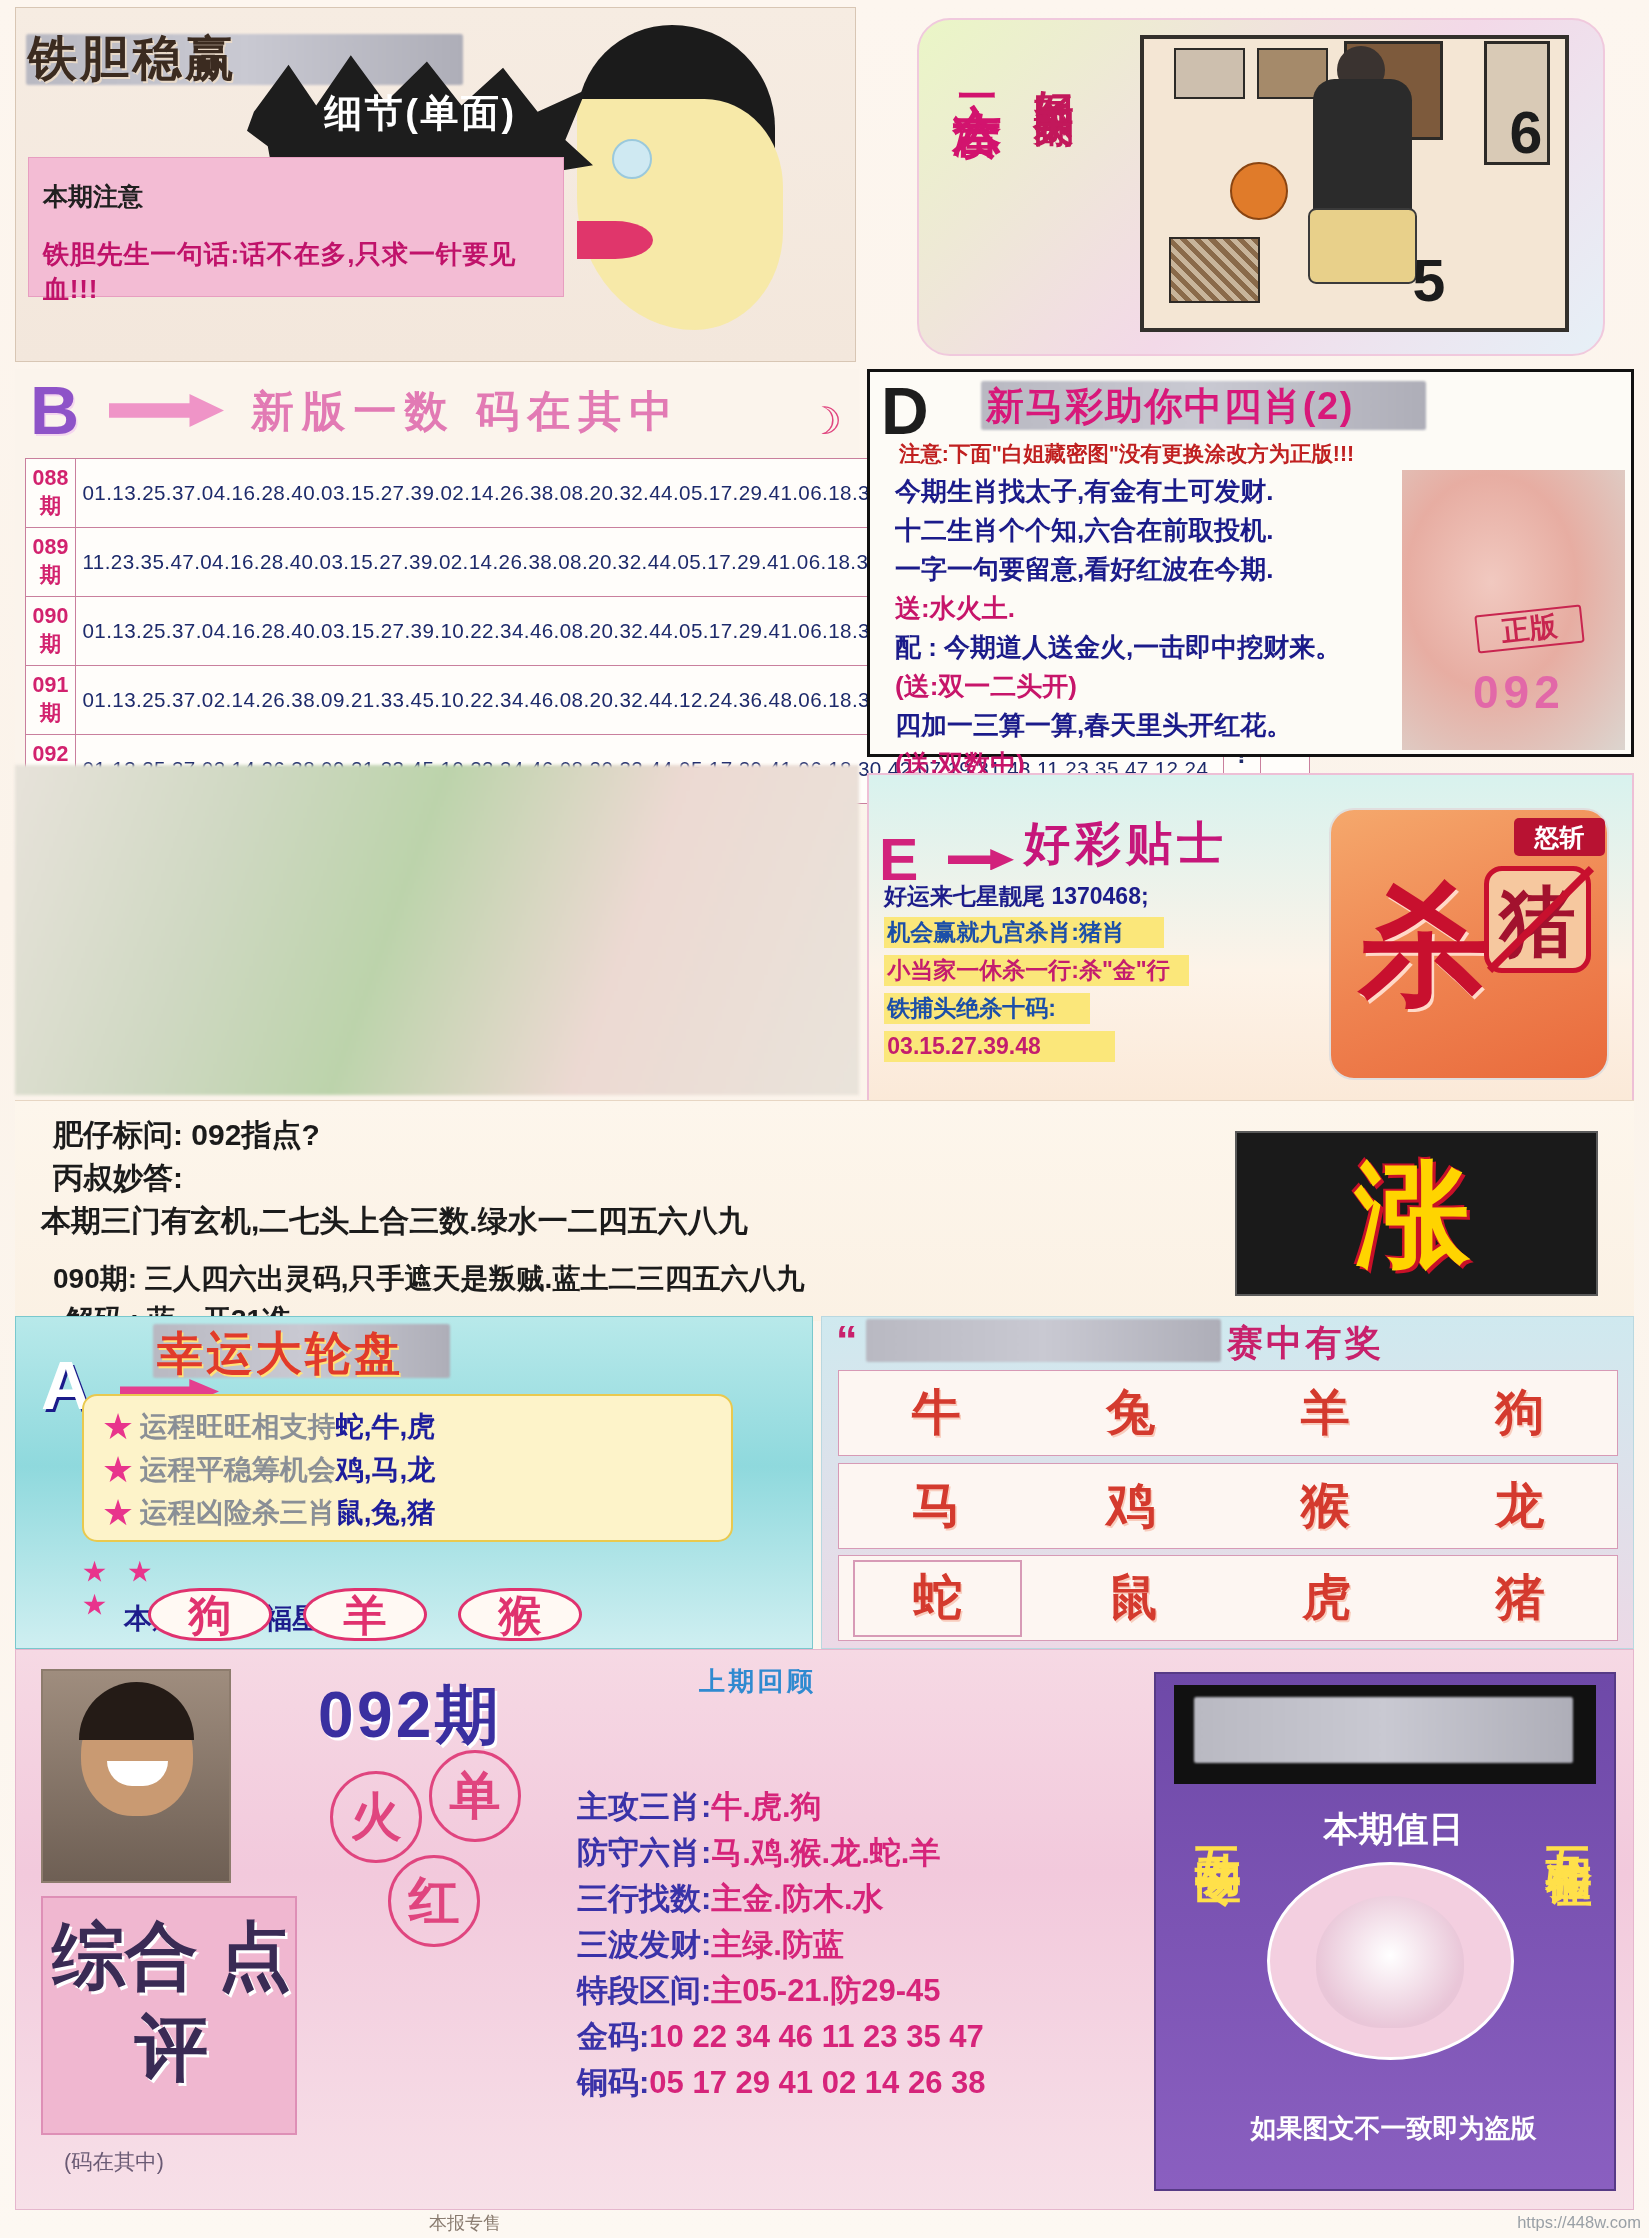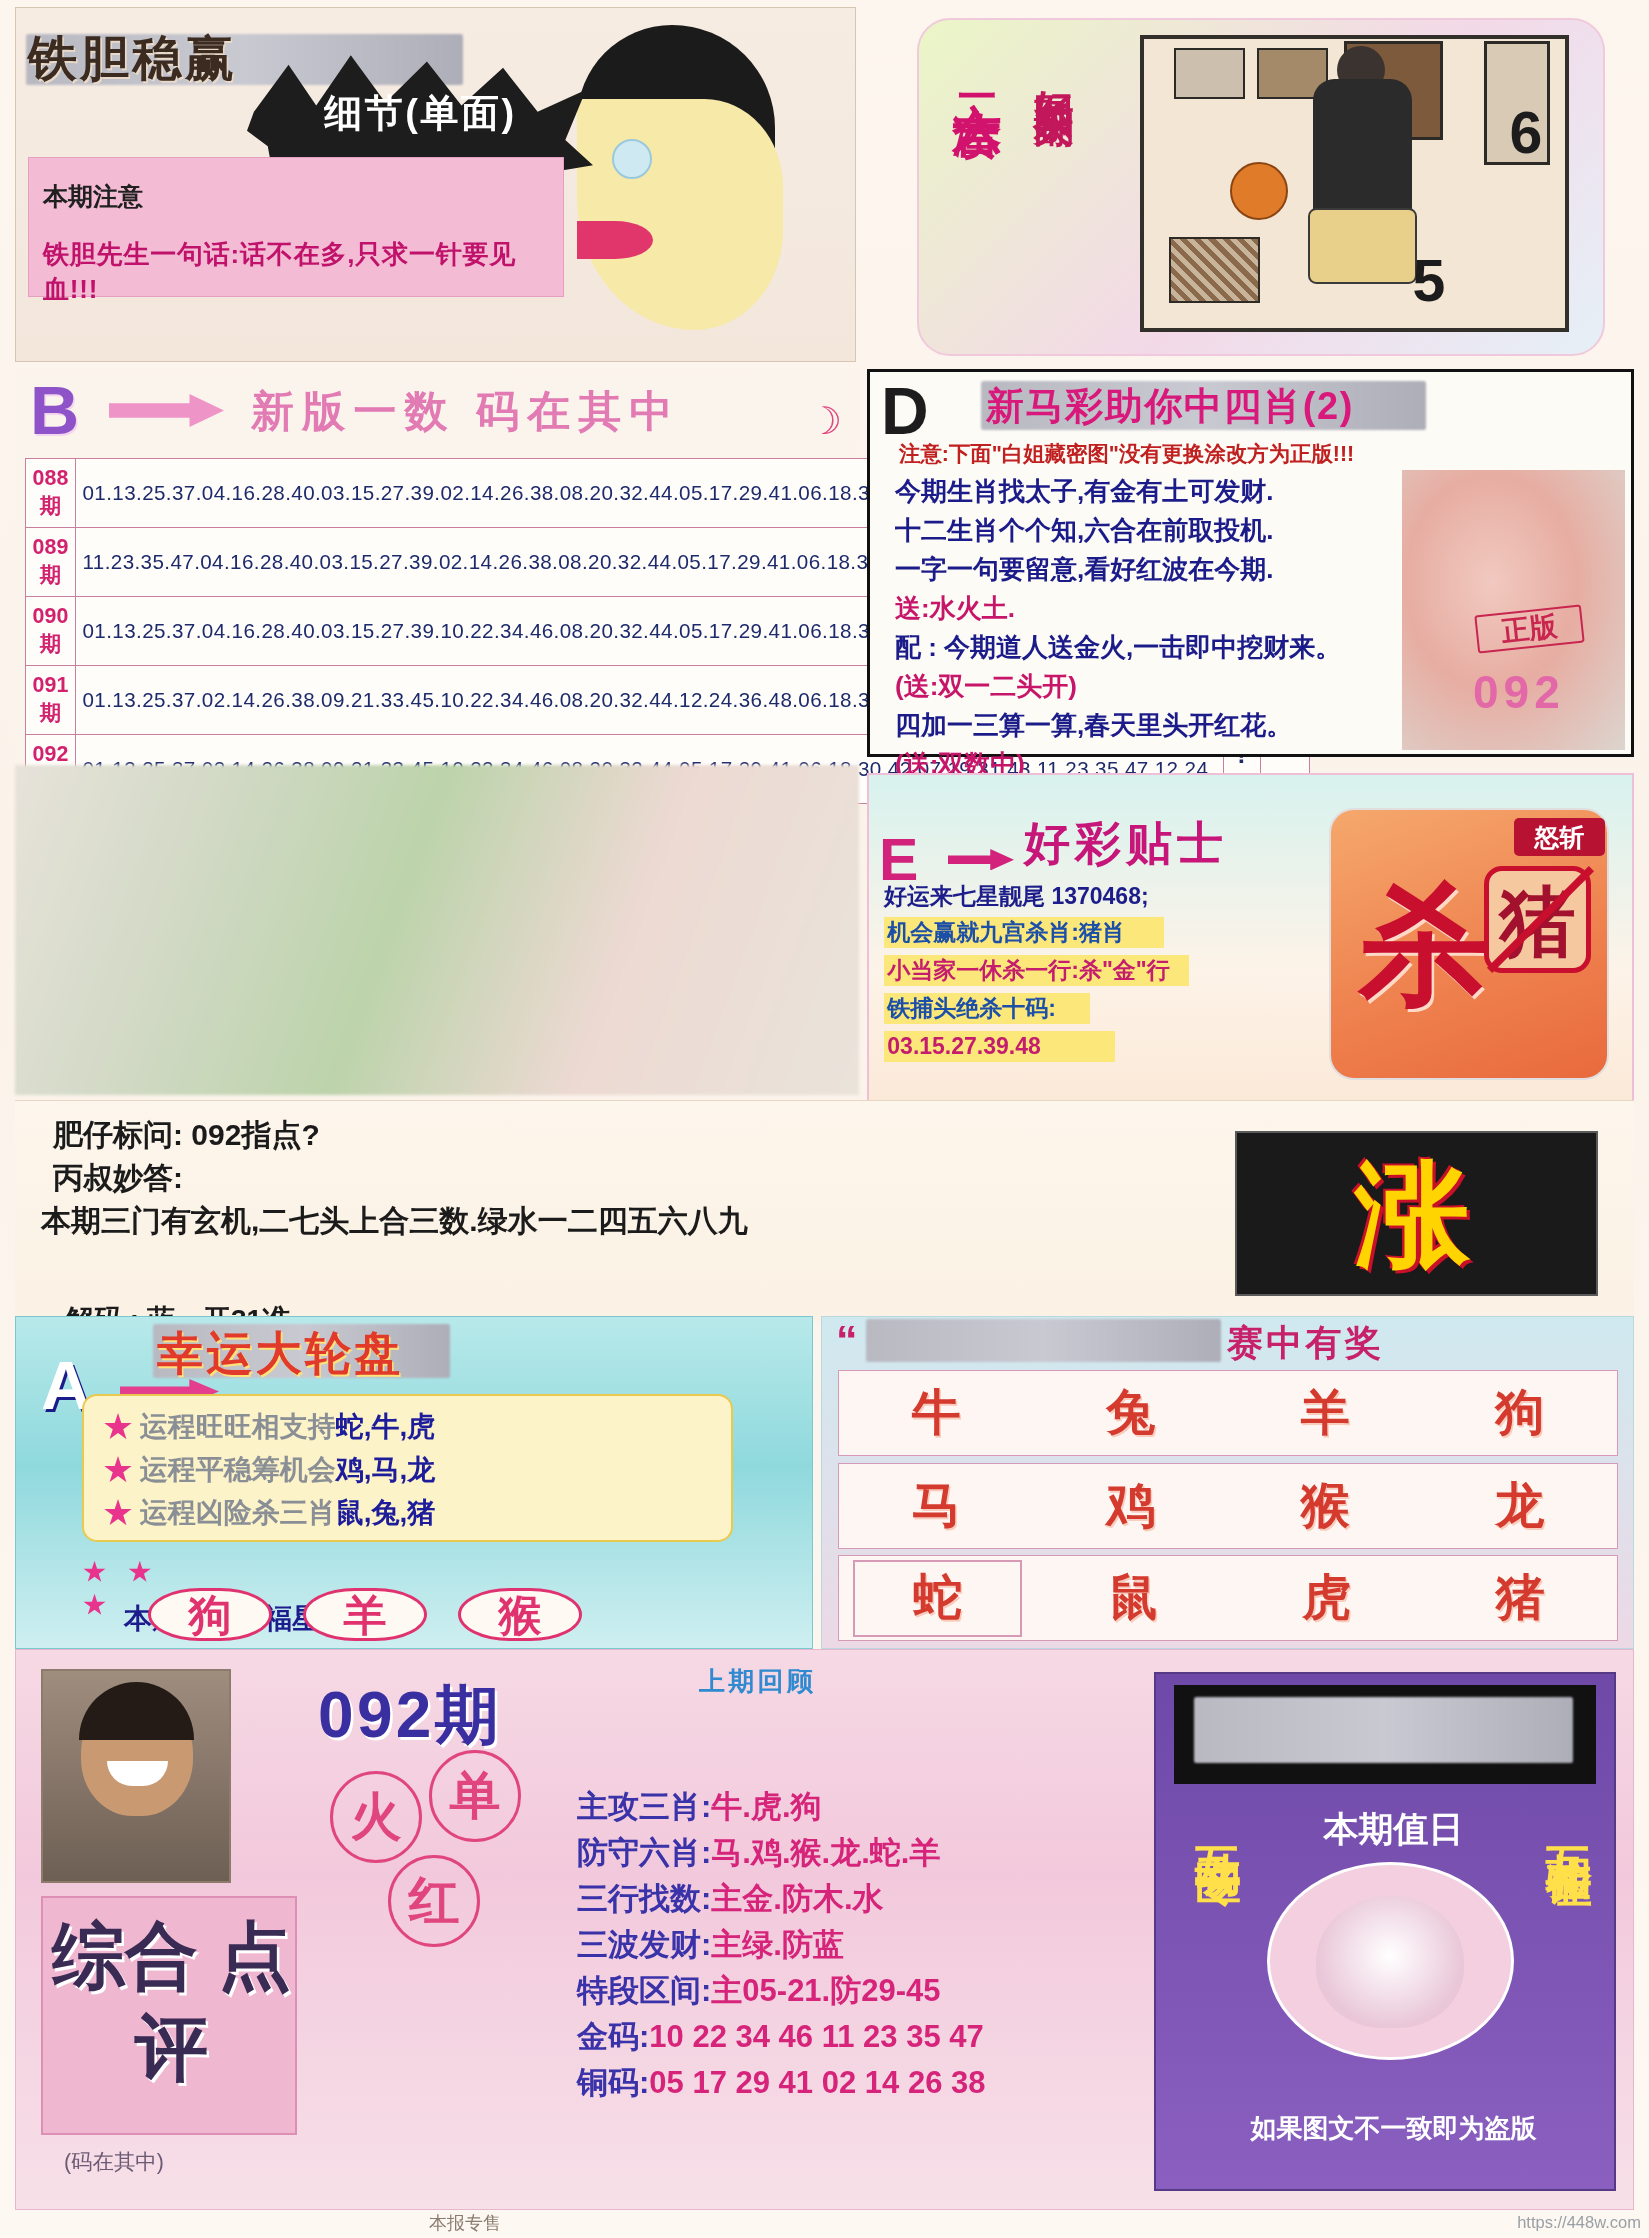--- a/index.html
+++ b/index.html
@@ -643,20 +643,21 @@
   <div class="abs" id="e-kill-circle">猪</div>
   <svg class="abs" id="e-kill-slash" viewBox="0 0 140 140">
     <line x1="8" y1="132" x2="132" y2="8" stroke="#c8102e" stroke-width="9"></line>
   </svg>
   <div class="abs" id="e-kill-badge">怒斩</div>
 
   <div class="abs" id="qa"></div>
   <div class="abs" id="qa-q">肥仔标问: 092指点?</div>
   <div class="abs" id="qa-a-label">丙叔妙答:</div>
   <div class="abs" id="qa-a1">本期三门有玄机,二七头上合三数.绿水一二四五六八九</div>
+  <div class="abs" id="qa-a2">090期:  三人四六出灵码,只手遮天是叛贼.蓝土二三四五六八九</div>
   <div class="abs" id="qa-a3">解码 :  蓝。开31准</div>
   <div class="abs" id="qa-poster"></div>
   <div class="abs" id="qa-poster-text">涨</div>
 
   <div class="abs" id="sec-a"></div>
   <div class="abs" id="a-letter">A</div>
   <div class="abs" id="a-arrow"></div>
   <div class="abs blur-box" id="a-title-blur"></div>
   <div class="abs" id="a-title">幸运大轮盘</div>
   <div class="abs" id="a-box"></div>

